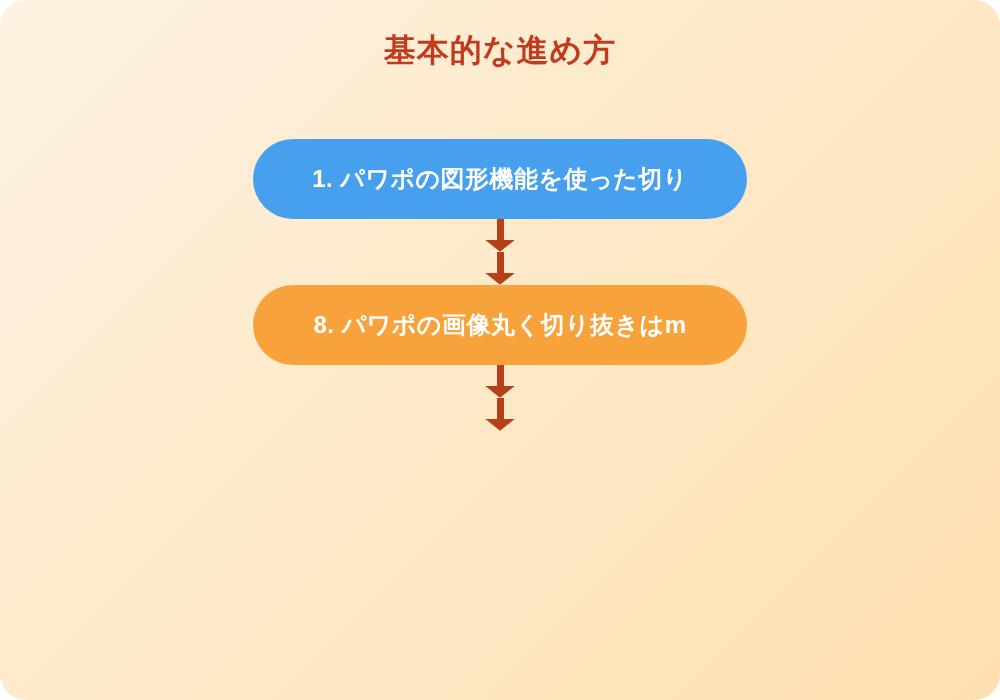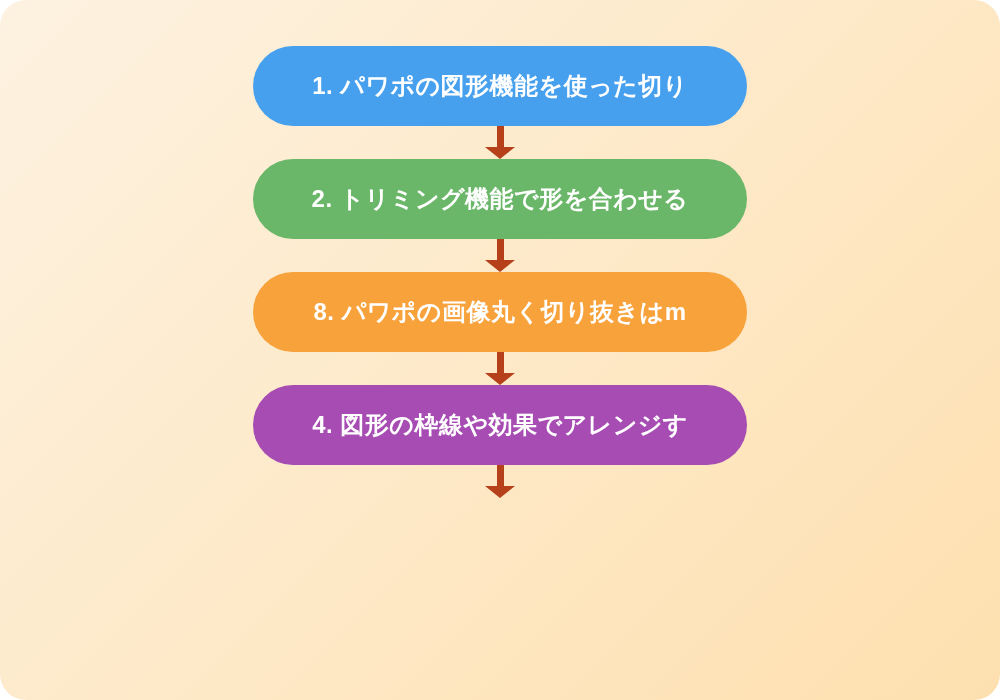--- a/index.html
+++ b/index.html
@@ -21,21 +21,21 @@
     align-items: center;
   }
   .title {
     margin: 32px 0 0 0;
     font-size: 32px;
     line-height: 1.15;
     font-weight: bold;
     letter-spacing: 1px;
   }
   .flow {
-    margin-top: 46px;
+    margin-top: 70px;
     display: flex;
     flex-direction: column;
     align-items: center;
   }
   .pill {
     width: 494px;
     height: 80px;
     border-radius: 40px;
     display: flex;
     align-items: center;
@@ -63,53 +63,48 @@
     width: 30px;
     height: 12px;
     clip-path: polygon(0 0, 100% 0, 50% 100%);
   }
 </style>
 </head>
 <body>
 
 <div class="card" style="background: linear-gradient(135deg, rgb(253, 242, 225), rgb(254, 224, 175));">
 
+  <h1 class="title" style="color: rgb(194, 59, 28);">基本的な進め方</h1>
 
   <div class="flow">
 
     <div class="pill" style="background-color: rgb(71, 160, 238);">
       <span class="pill-label">1. パワポの図形機能を使った切り</span>
     </div>
 
     <div class="arrow">
       <div class="arrow-stem" style="background-color: rgb(181, 64, 25);"></div>
       <div class="arrow-head" style="background-color: rgb(181, 64, 25);"></div>
     </div>
 
-    <div class="pill" style="background-color: rgb(107, 183, 106);">
-      <span class="pill-label">2. トリミング機能で形を合わせる</span>
-    </div>
 
     <div class="arrow">
       <div class="arrow-stem" style="background-color: rgb(181, 64, 25);"></div>
       <div class="arrow-head" style="background-color: rgb(181, 64, 25);"></div>
     </div>
 
     <div class="pill" style="background-color: rgb(248, 162, 60);">
       <span class="pill-label">8. パワポの画像丸く切り抜きはm</span>
     </div>
 
     <div class="arrow">
       <div class="arrow-stem" style="background-color: rgb(181, 64, 25);"></div>
       <div class="arrow-head" style="background-color: rgb(181, 64, 25);"></div>
     </div>
 
-    <div class="pill" style="background-color: rgb(166, 76, 178);">
-      <span class="pill-label">4. 図形の枠線や効果でアレンジす</span>
-    </div>
 
     <div class="arrow">
       <div class="arrow-stem" style="background-color: rgb(181, 64, 25);"></div>
       <div class="arrow-head" style="background-color: rgb(181, 64, 25);"></div>
     </div>
 
 
   </div>
 </div>
 

